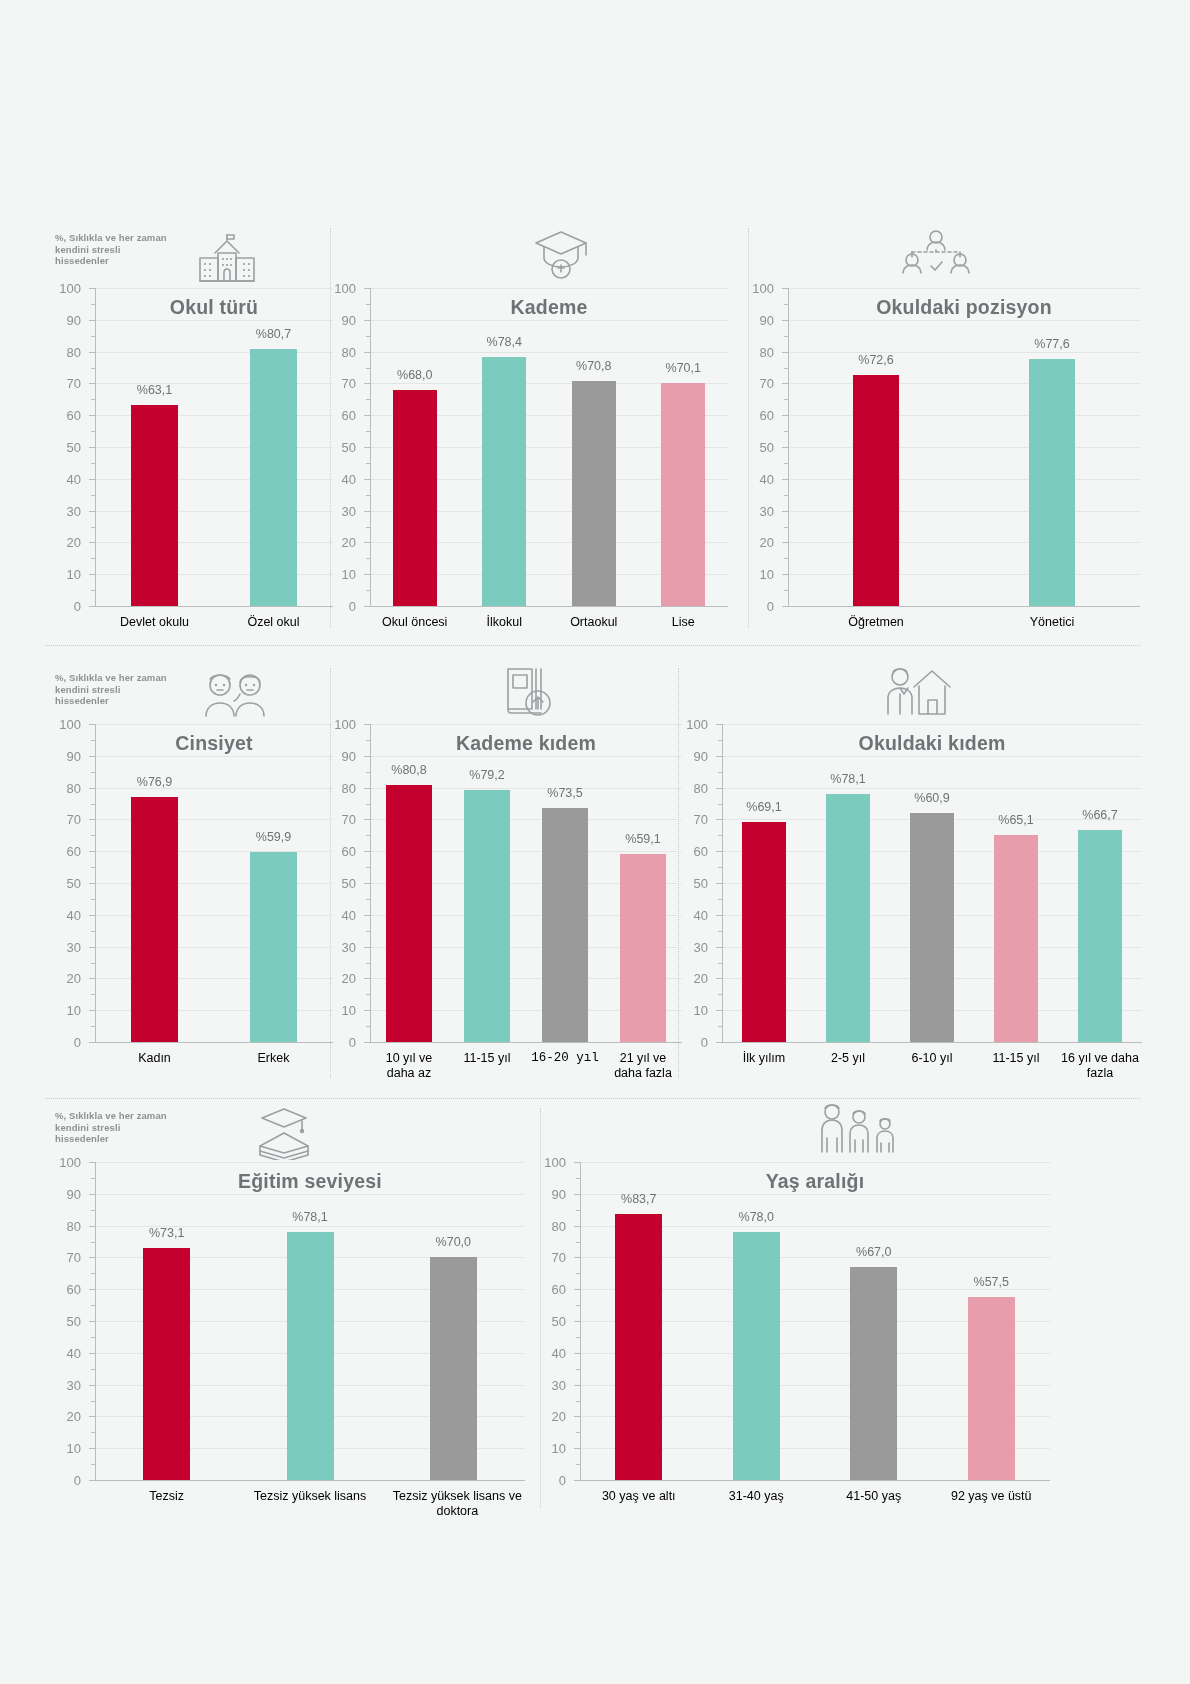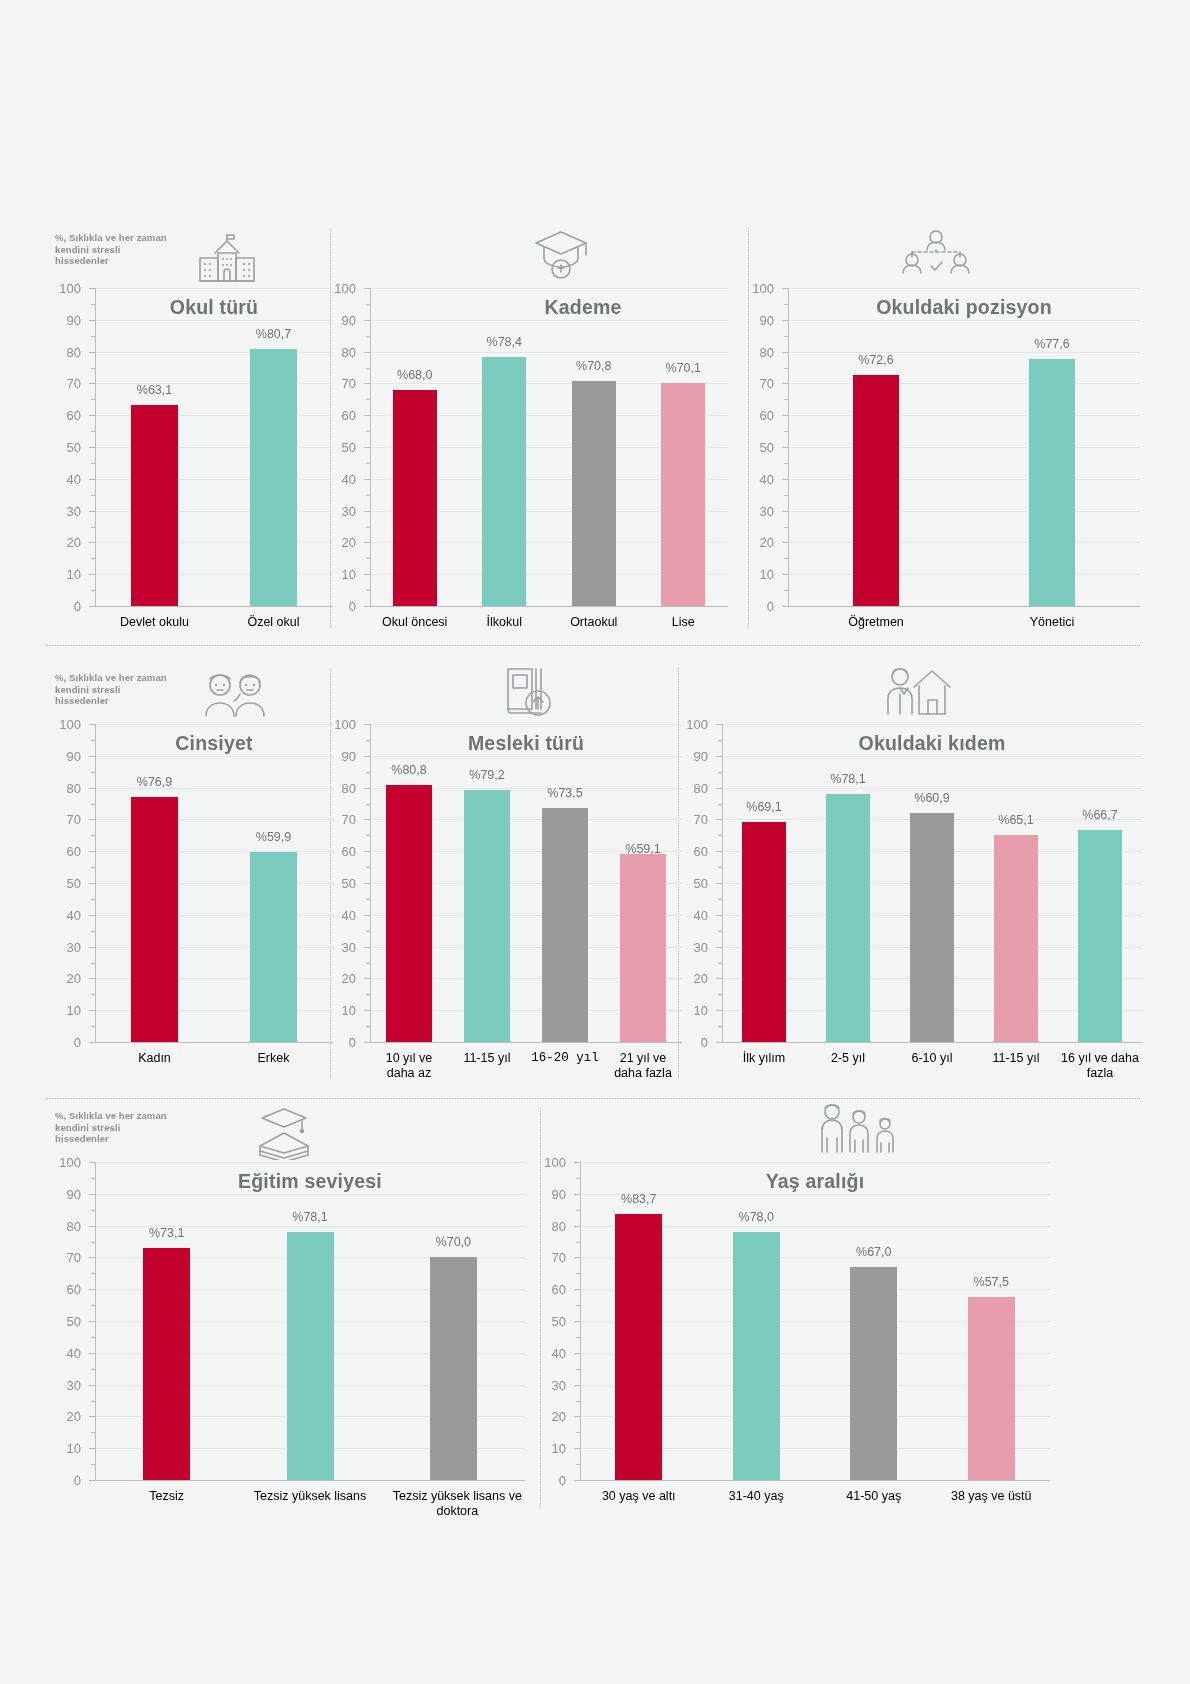--- a/index.html
+++ b/index.html
@@ -222,21 +222,21 @@
           <div class="bar" style="left: 112.25px; width: 44px; height: 249.312px; background: rgb(124, 203, 191);"></div>
           <div class="barval" style="left: 134.25px; top: 46.688px;">%78,4</div>
           <div class="xlab" style="left: 134.25px; top: 327px; width: 85.5px; margin-left: 0px;">İlkokul</div>
           <div class="bar" style="left: 201.75px; width: 44px; height: 225.144px; background: rgb(154, 154, 154);"></div>
           <div class="barval" style="left: 223.75px; top: 70.856px;">%70,8</div>
           <div class="xlab" style="left: 223.75px; top: 327px; width: 85.5px; margin-left: 0px;">Ortaokul</div>
           <div class="bar" style="left: 291.25px; width: 44px; height: 222.918px; background: rgb(231, 157, 172);"></div>
           <div class="barval" style="left: 313.25px; top: 73.082px;">%70,1</div>
           <div class="xlab" style="left: 313.25px; top: 327px; width: 85.5px; margin-left: 0px;">Lise</div>
         </div>
-        <div class="panel-title" style="top: 296px; left: 22px; width: 358px; padding-left: 34px;">Kademe</div>
+        <div class="panel-title" style="top: 296px; left: 22px; width: 358px;">Kademe</div>
       </div>
       <div class="panel" style="left: 768px; top: 0px; width: 382px; height: 1px;">
         <div style="position: absolute; left: 132px; top: 226px;"><svg width="72" height="58" viewBox="0 0 72 58">
             <circle fill="none" stroke="#9aa1a3" stroke-width="1.6" stroke-linecap="round" stroke-linejoin="round" cx="36" cy="11" r="6"></circle>
             <path fill="none" stroke="#9aa1a3" stroke-width="1.6" stroke-linecap="round" stroke-linejoin="round" d="M27 24c0-5 4-8 9-8s9 3 9 8"></path>
             <circle fill="none" stroke="#9aa1a3" stroke-width="1.6" stroke-linecap="round" stroke-linejoin="round" cx="12" cy="34" r="6"></circle>
             <path fill="none" stroke="#9aa1a3" stroke-width="1.6" stroke-linecap="round" stroke-linejoin="round" d="M3 47c0-5 4-8 9-8s9 3 9 8"></path>
             <circle fill="none" stroke="#9aa1a3" stroke-width="1.6" stroke-linecap="round" stroke-linejoin="round" cx="60" cy="34" r="6"></circle>
             <path fill="none" stroke="#9aa1a3" stroke-width="1.6" stroke-linecap="round" stroke-linejoin="round" d="M51 47c0-5 4-8 9-8s9 3 9 8"></path>
             <path fill="none" stroke="#9aa1a3" stroke-width="1.6" stroke-linecap="round" stroke-linejoin="round" d="M12 26h48" stroke-dasharray="3 3"></path>
@@ -424,24 +424,24 @@
           <div class="bar" style="left: 16px; width: 46px; height: 256.944px; background: rgb(196, 0, 47);"></div>
           <div class="barval" style="left: 39px; top: 39.056px;">%80,8</div>
           <div class="xlab" style="left: 39px; top: 327px; width: 74px; margin-left: 0px;">10 yıl ve daha az</div>
           <div class="bar" style="left: 94px; width: 46px; height: 251.856px; background: rgb(124, 203, 191);"></div>
           <div class="barval" style="left: 117px; top: 44.144px;">%79,2</div>
           <div class="xlab" style="left: 117px; top: 327px; width: 74px; margin-left: 0px;">11-15 yıl</div>
           <div class="bar" style="left: 172px; width: 46px; height: 233.73px; background: rgb(154, 154, 154);"></div>
           <div class="barval" style="left: 195px; top: 62.27px;">%73,5</div>
           <div class="xlab" style="left: 195px; top: 327px; width: 74px; margin-left: 0px; font-family: Liberation Mono, monospace;">16-20 yıl</div>
           <div class="bar" style="left: 250px; width: 46px; height: 187.938px; background: rgb(231, 157, 172);"></div>
-          <div class="barval" style="left: 273px; top: 118px;">%59,1</div>
+          <div class="barval" style="left: 273px; top: 108px;">%59,1</div>
           <div class="xlab" style="left: 273px; top: 327px; width: 74px; margin-left: 0px;">21 yıl ve daha fazla</div>
         </div>
-        <div class="panel-title" style="top: 732px; left: 22px; width: 312px;">Mesleki türü</div>
+        <div class="panel-title" style="top: 732px; left: 22px; width: 312px;">Kademe kıdem</div>
       </div>
       <div class="panel" style="left: 700px; top: 0px; width: 452px; height: 1px;">
         <div style="position: absolute; left: 180px; top: 662px;"><svg width="72" height="58" viewBox="0 0 72 58">
             <path fill="none" stroke="#9aa1a3" stroke-width="1.6" stroke-linecap="round" stroke-linejoin="round" d="M34 25 52 9l18 16"></path>
             <path fill="none" stroke="#9aa1a3" stroke-width="1.6" stroke-linecap="round" stroke-linejoin="round" d="M39 24v28h26V24"></path>
             <path fill="none" stroke="#9aa1a3" stroke-width="1.6" stroke-linecap="round" stroke-linejoin="round" d="M48 52V38h9v14"></path>
             <circle fill="none" stroke="#9aa1a3" stroke-width="1.6" stroke-linecap="round" stroke-linejoin="round" cx="20" cy="15" r="8"></circle>
             <path fill="none" stroke="#9aa1a3" stroke-width="1.6" stroke-linecap="round" stroke-linejoin="round" d="M13 10c2-4 12-4 14 0"></path>
             <path fill="none" stroke="#9aa1a3" stroke-width="1.6" stroke-linecap="round" stroke-linejoin="round" d="M8 52V36c0-6 5-10 12-10s12 4 12 10v16"></path>
             <path fill="none" stroke="#9aa1a3" stroke-width="1.6" stroke-linecap="round" stroke-linejoin="round" d="M20 26l4 6 4-6"></path>
@@ -640,18 +640,18 @@
           <div class="barval" style="left: 58.75px; top: 29.834px;">%83,7</div>
           <div class="xlab" style="left: 58.75px; top: 327px; width: 113.5px; margin-left: 0px;">30 yaş ve altı</div>
           <div class="bar" style="left: 152.75px; width: 47px; height: 248.04px; background: rgb(124, 203, 191);"></div>
           <div class="barval" style="left: 176.25px; top: 47.96px;">%78,0</div>
           <div class="xlab" style="left: 176.25px; top: 327px; width: 113.5px; margin-left: 0px;">31-40 yaş</div>
           <div class="bar" style="left: 270.25px; width: 47px; height: 213.06px; background: rgb(154, 154, 154);"></div>
           <div class="barval" style="left: 293.75px; top: 82.94px;">%67,0</div>
           <div class="xlab" style="left: 293.75px; top: 327px; width: 113.5px; margin-left: 0px;">41-50 yaş</div>
           <div class="bar" style="left: 387.75px; width: 47px; height: 182.85px; background: rgb(231, 157, 172);"></div>
           <div class="barval" style="left: 411.25px; top: 113.15px;">%57,5</div>
-          <div class="xlab" style="left: 411.25px; top: 327px; width: 113.5px; margin-left: 0px;">38 yaş ve üstü</div>
+          <div class="xlab" style="left: 411.25px; top: 327px; width: 113.5px; margin-left: 0px;">92 yaş ve üstü</div>
         </div>
         <div class="panel-title" style="top: 1170px; left: 20px; width: 470px;">Yaş aralığı</div>
       </div>
     </div>
 </div>
 
 </body></html>

